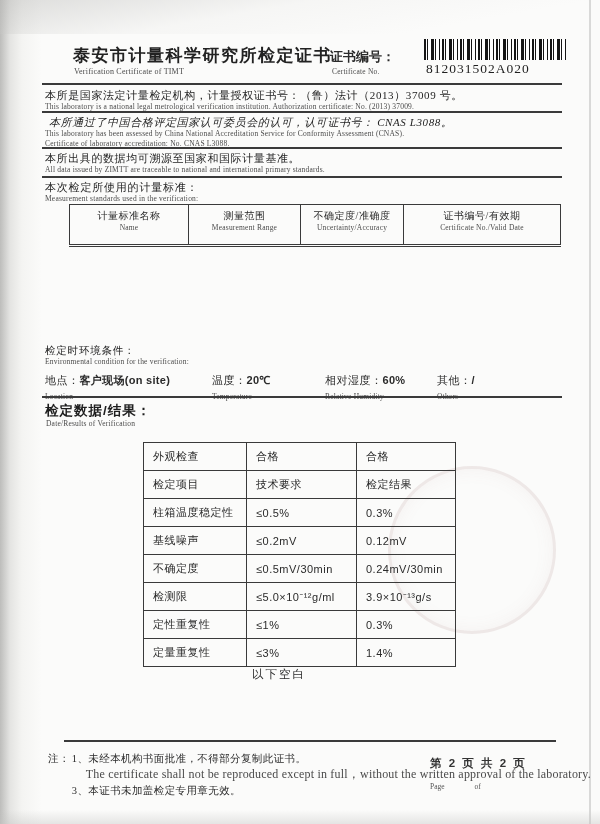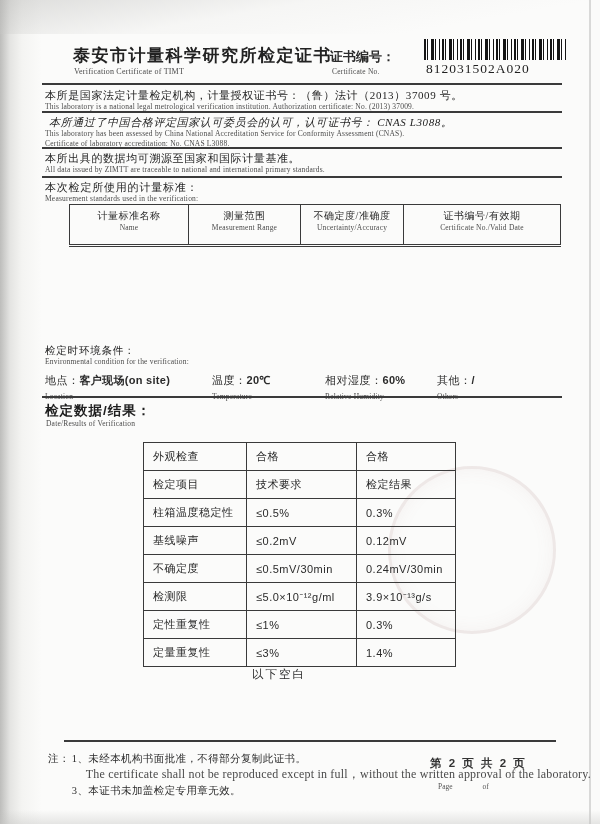--- a/index.html
+++ b/index.html
@@ -224,18 +224,18 @@
         <div class="en" style="padding-left:14px;">The certificate shall not be reproduced except in full，without the written approval of the laboratory.</div>
       </div>
       <div class="note-item">
         <div>3、本证书未加盖检定专用章无效。</div>
       </div>
     </div>
   </div>
 
   <div class="abs" style="left:430px; top:756px;">
     <div class="page-zh">第 2 页 共 2 页</div>
-    <div style="margin-top:4px;margin-left:8px;">
+    <div style="margin-top:4px;">
       <span class="page-en">Page</span>
       <span class="page-en" style="margin-left:26px;">of</span>
     </div>
   </div>
 </div>
 
 </body></html>

